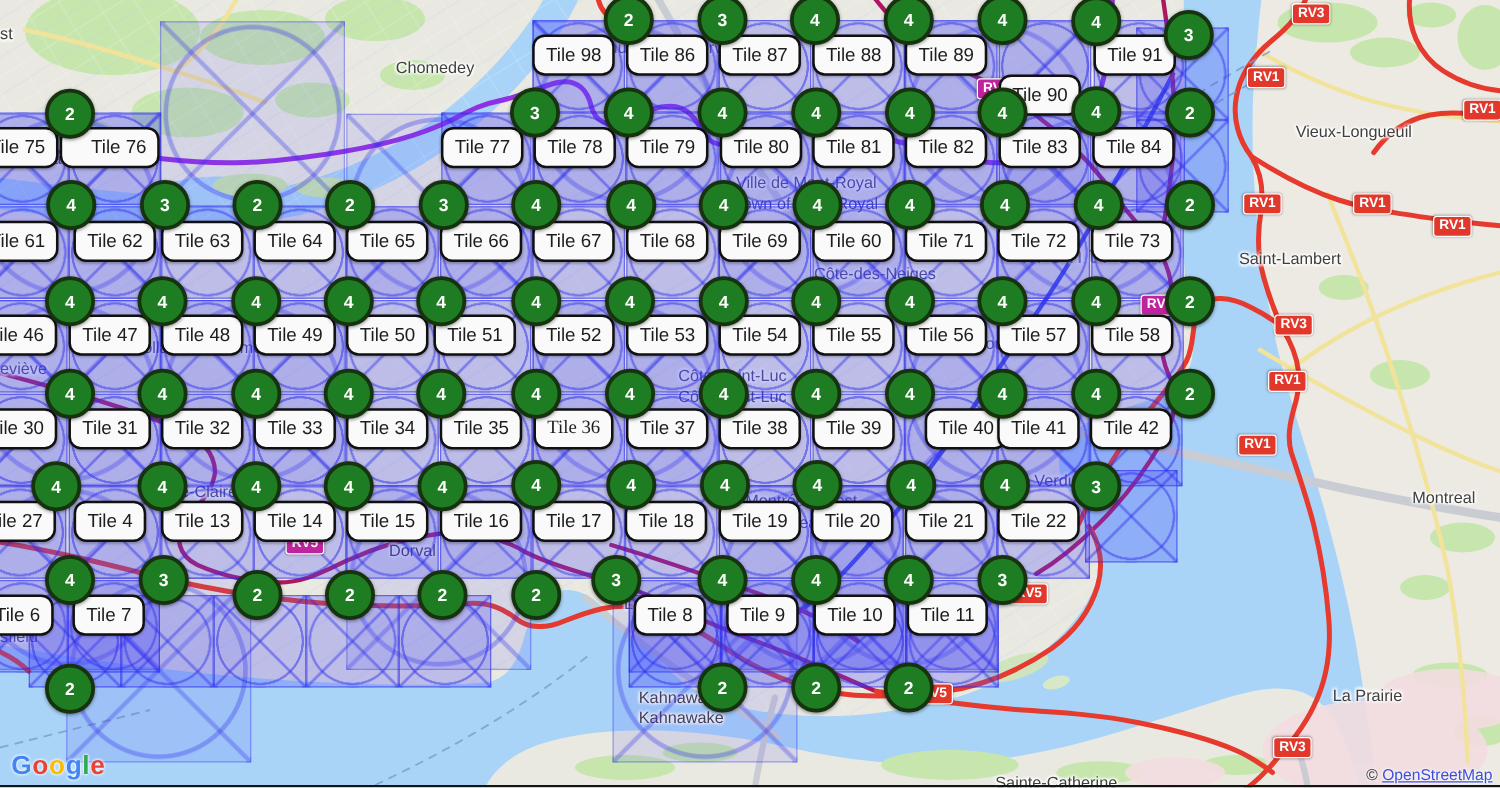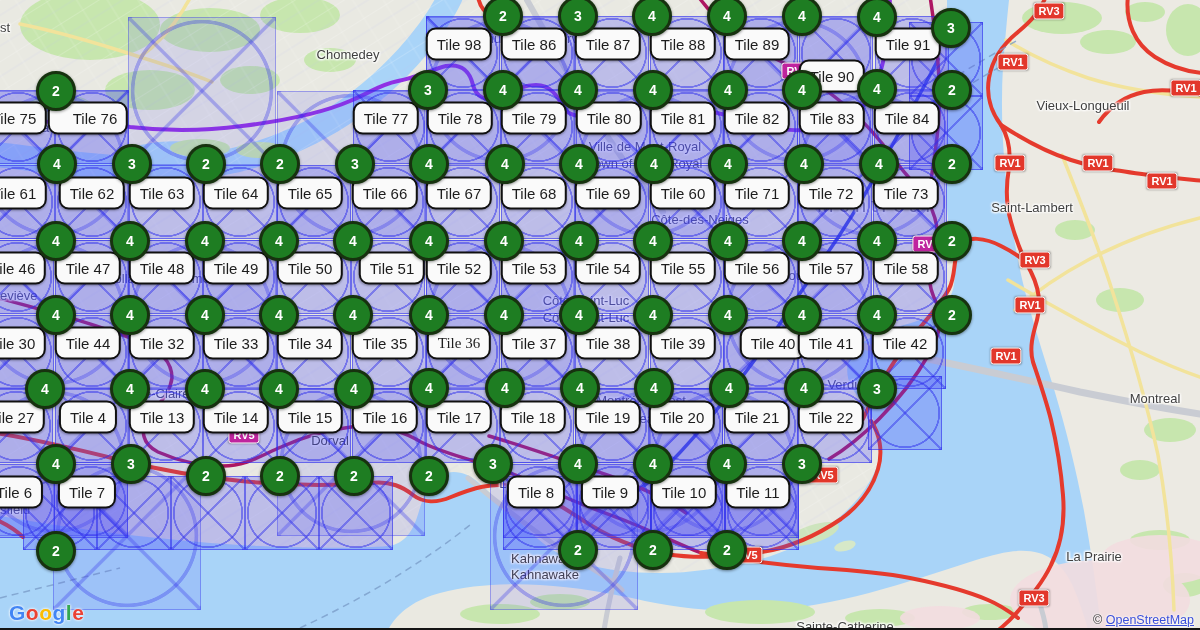--- a/index.html
+++ b/index.html
@@ -365,30 +365,30 @@
       <div class="tile-label" style="left: 608px; top: 193px;">Tile 69</div>
       <div class="tile-label" style="left: 683px; top: 193px;">Tile 60</div>
       <div class="tile-label" style="left: 757px; top: 193px;">Tile 71</div>
       <div class="tile-label" style="left: 831px; top: 193px;">Tile 72</div>
       <div class="tile-label" style="left: 906px; top: 193px;">Tile 73</div>
       <div class="tile-label" style="left: 13px; top: 268px;">Tile 46</div>
       <div class="tile-label" style="left: 88px; top: 268px;">Tile 47</div>
       <div class="tile-label" style="left: 162px; top: 268px;">Tile 48</div>
       <div class="tile-label" style="left: 236px; top: 268px;">Tile 49</div>
       <div class="tile-label" style="left: 310px; top: 268px;">Tile 50</div>
-      <div class="tile-label" style="left: 392px; top: 268px;">Tile 51</div>
+      <div class="tile-label" style="left: 380px; top: 268px;">Tile 51</div>
       <div class="tile-label" style="left: 459px; top: 268px;">Tile 52</div>
       <div class="tile-label" style="left: 534px; top: 268px;">Tile 53</div>
       <div class="tile-label" style="left: 608px; top: 268px;">Tile 54</div>
       <div class="tile-label" style="left: 683px; top: 268px;">Tile 55</div>
       <div class="tile-label" style="left: 757px; top: 268px;">Tile 56</div>
       <div class="tile-label" style="left: 831px; top: 268px;">Tile 57</div>
       <div class="tile-label" style="left: 906px; top: 268px;">Tile 58</div>
       <div class="tile-label" style="left: 13px; top: 343px;">Tile 30</div>
-      <div class="tile-label" style="left: 88px; top: 343px;">Tile 44</div>
+      <div class="tile-label" style="left: 88px; top: 343px;">Tile 31</div>
       <div class="tile-label" style="left: 162px; top: 343px;">Tile 32</div>
       <div class="tile-label" style="left: 236px; top: 343px;">Tile 33</div>
       <div class="tile-label" style="left: 310px; top: 343px;">Tile 34</div>
       <div class="tile-label" style="left: 385px; top: 343px;">Tile 35</div>
       <div class="tile-label" style="left: 459px; top: 343px; font-family: Liberation Serif, serif;">Tile 36</div>
       <div class="tile-label" style="left: 534px; top: 343px;">Tile 37</div>
       <div class="tile-label" style="left: 608px; top: 343px;">Tile 38</div>
       <div class="tile-label" style="left: 683px; top: 343px;">Tile 39</div>
       <div class="tile-label" style="left: 757px; top: 343px; margin-left: 16px;">Tile 40</div>
       <div class="tile-label" style="left: 831px; top: 343px;">Tile 41</div>

